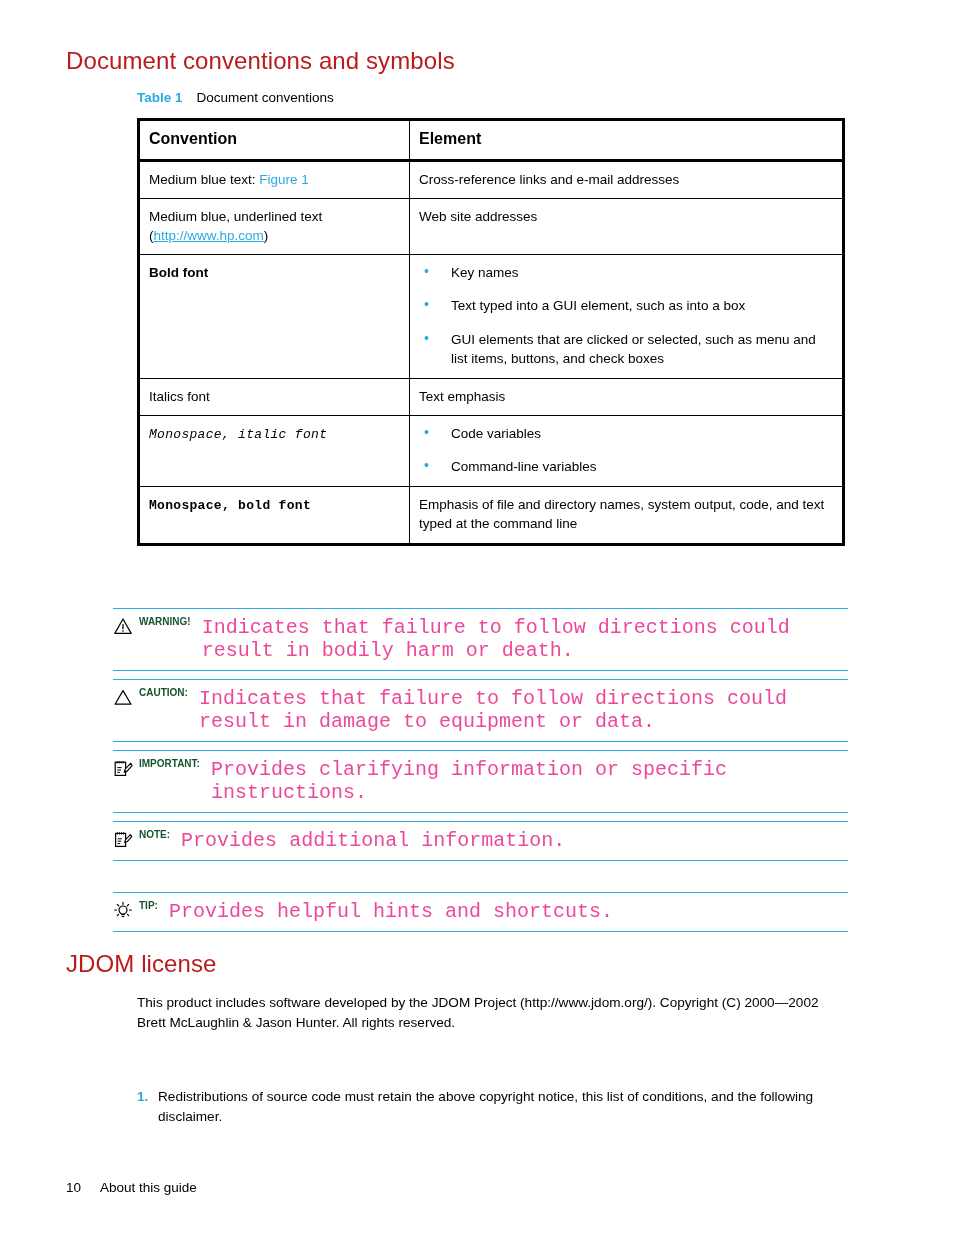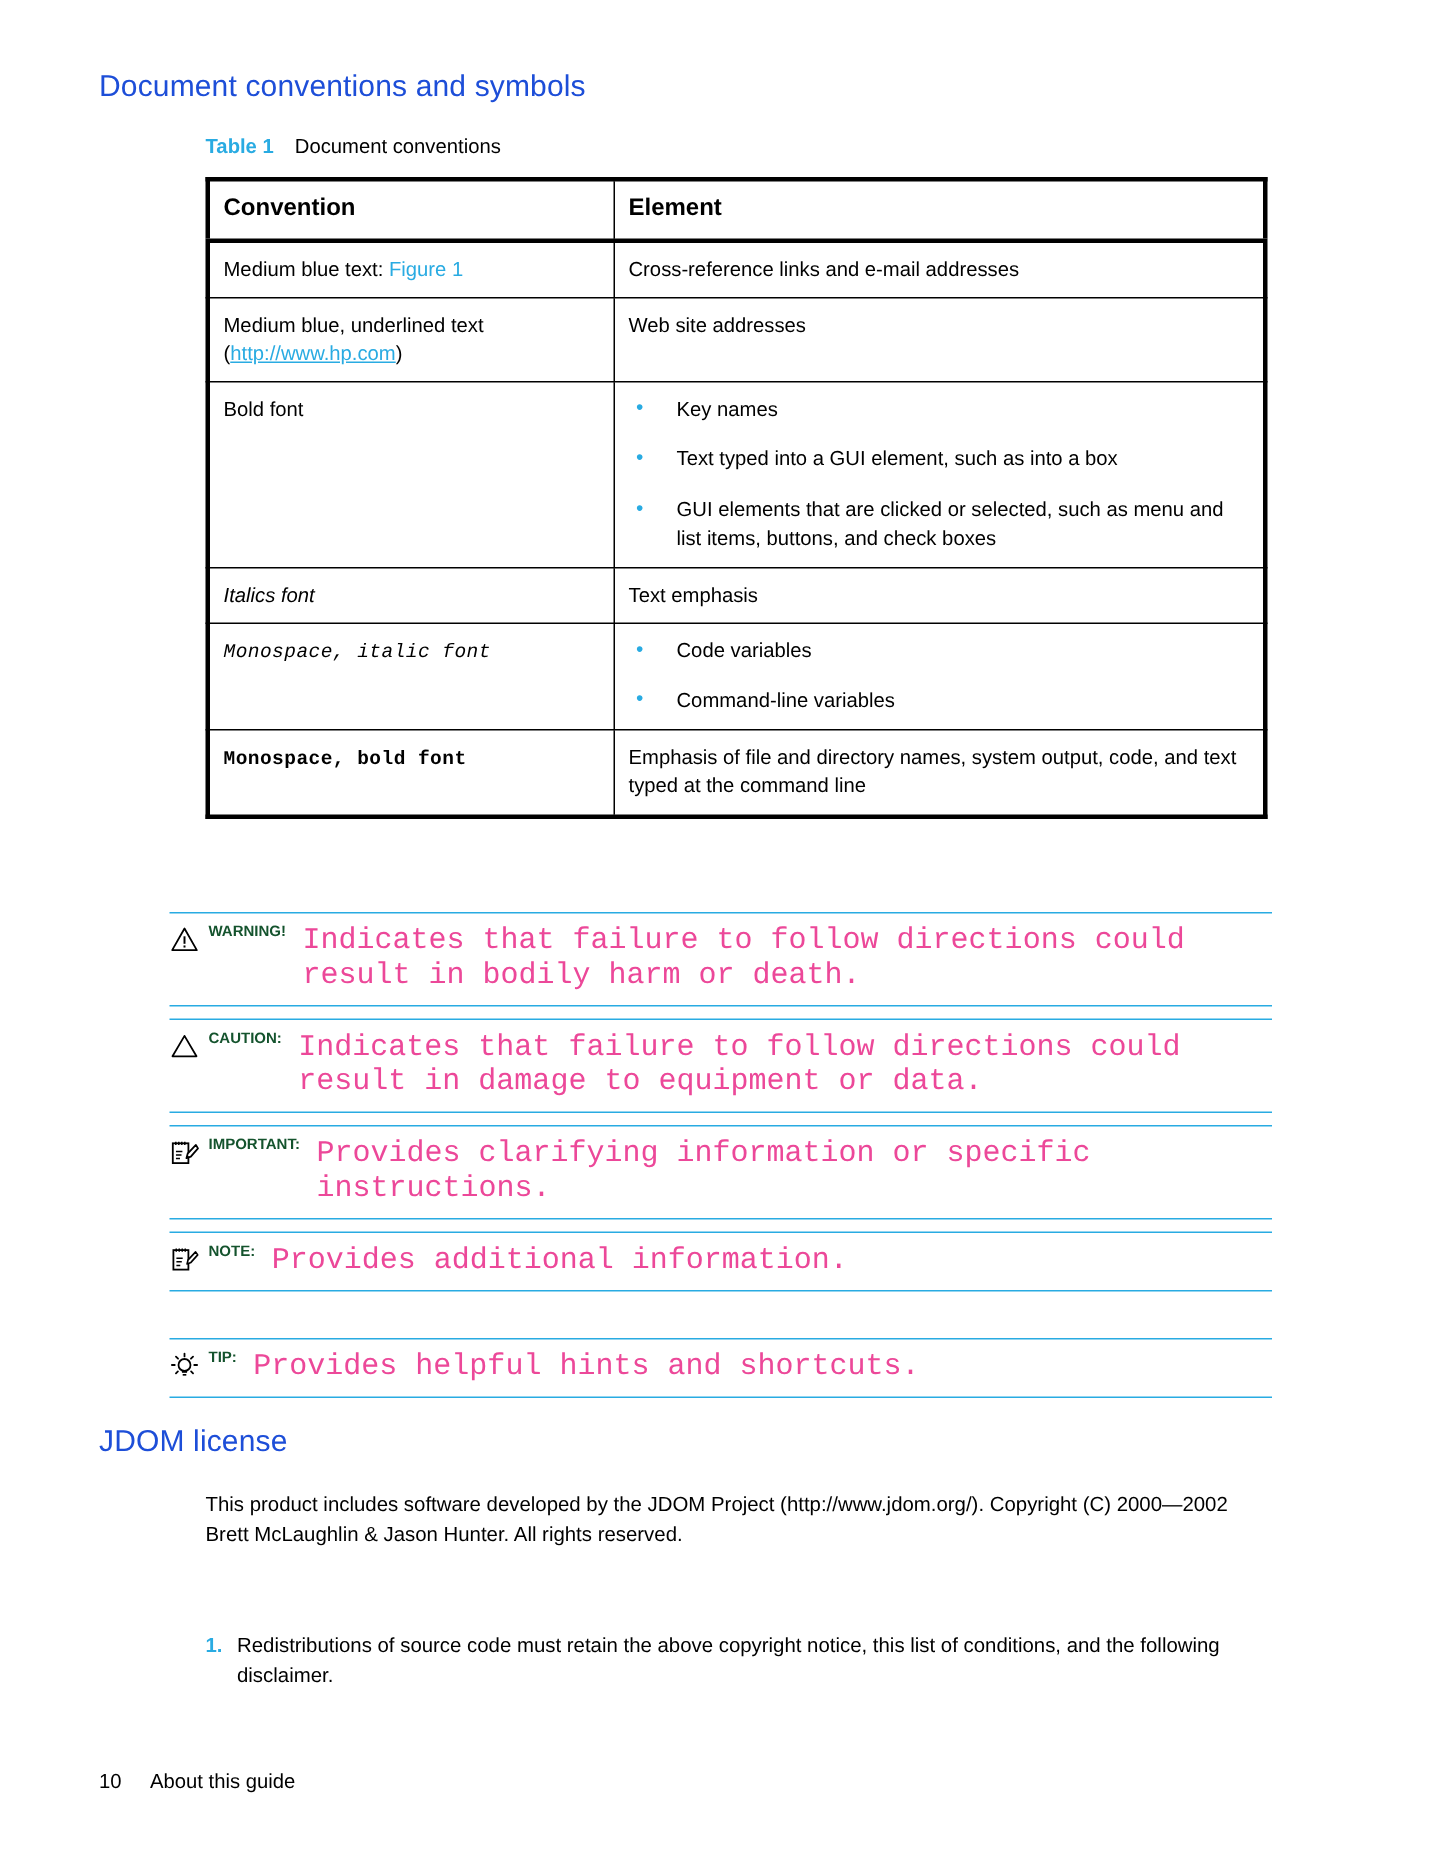--- a/index.html
+++ b/index.html
@@ -20,22 +20,22 @@
   .page {
     position: absolute;
     left: 0; top: 0;
     width: 954px;
     height: 1235px;
   }
 
   
   .h1 {
     position: absolute;
-    color: #1d4ed8;
-    font-size: 20px;
+    color: #b91c1c;
+    font-size: 24px;
     font-weight: 400;
     letter-spacing: 0.1px;
     white-space: nowrap;
   }
   #heading-conventions { left: 66px; top: 47px; }
   #heading-jdom { left: 66px; top: 950px; }
 
   
   .table-caption {
     position: absolute;
@@ -83,22 +83,22 @@
   }
   .conv-table tr.head td {
     border-bottom: 2.5px solid #000000;
   }
   .col-conv { width: 271px; }
   .col-elem { width: 434px; }
 
   .mono { font-family: "Liberation Mono", monospace; font-size: 13px; letter-spacing: 0.3px;}
   .mono.ital { font-style: italic; }
   .mono.bld { font-weight: bold; }
-  .ital { font-style: italic; }
-  .bld { font-weight: normal; }
+  .ital { }
+  .bld { font-weight: bold; }
   .cyan { color: #29abe2; }
   .link {
     color: #29abe2;
     text-decoration: underline;
   }
 
   ul.bullets {
     margin: 0;
     padding: 0;
     list-style: none;

